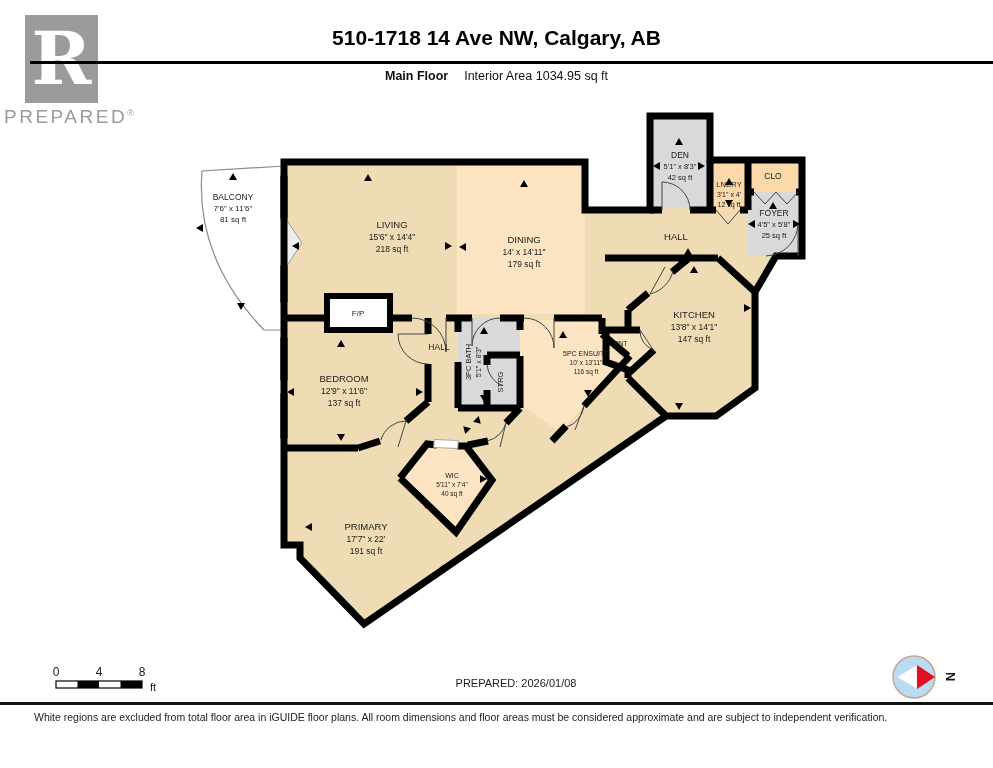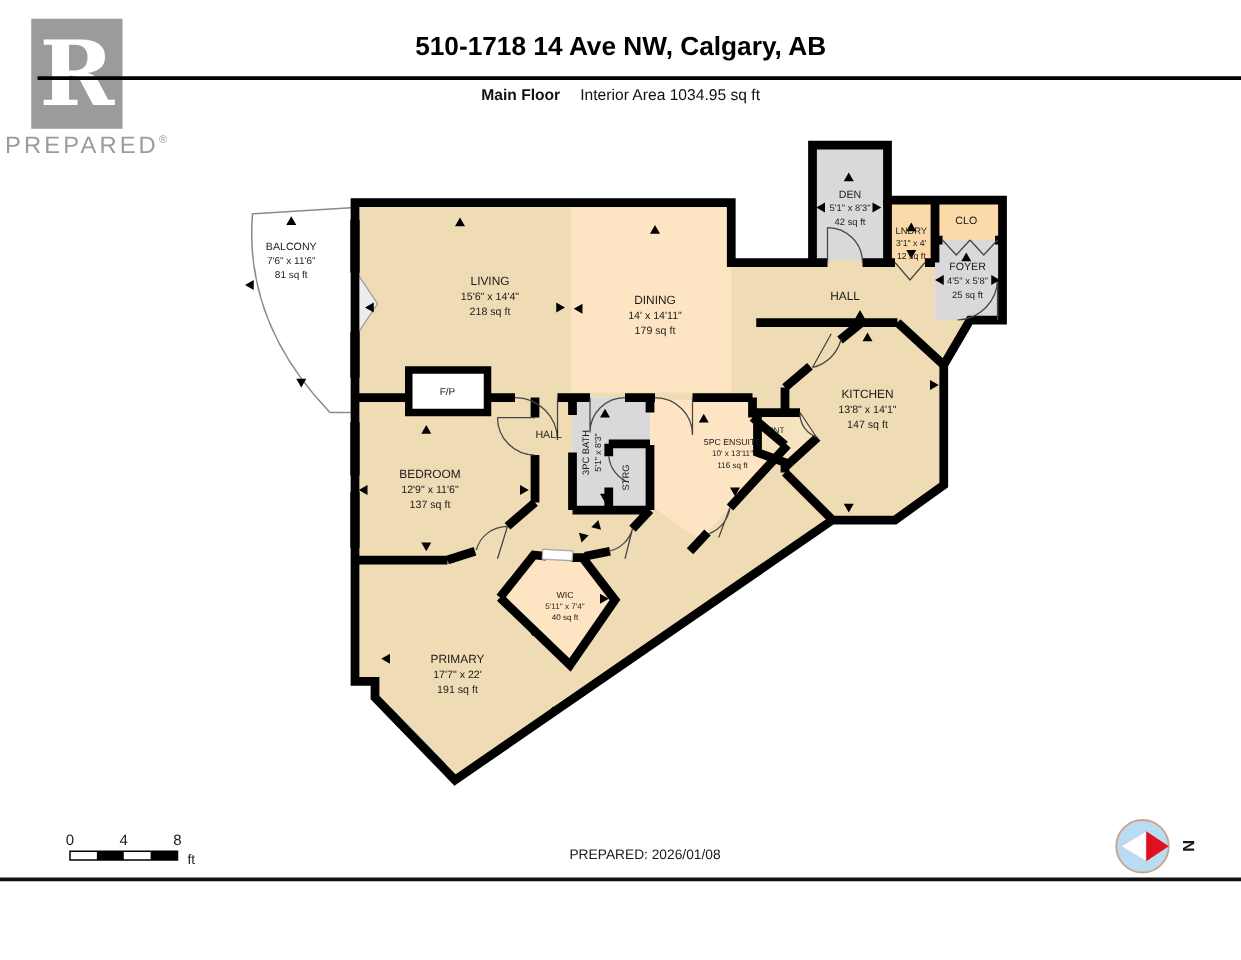--- a/index.html
+++ b/index.html
@@ -233,14 +233,15 @@
 
     <g>
       <circle cx="914" cy="677" r="21" fill="#badcf2" stroke="#c9a78e" stroke-width="1.5"></circle>
       <polygon points="897,677 917,665 917,689" fill="#ffffff" stroke="#cccccc" stroke-width="0.5"></polygon>
       <polygon points="917,665 935,677 917,689" fill="#e01020"></polygon>
       <text x="946" y="672" font-size="13" font-weight="bold" transform="rotate(90 946 672)">N</text>
     </g>
   </svg>
 
   <div class="footer-rule"></div>
+  <div class="footer-text">White regions are excluded from total floor area in iGUIDE floor plans. All room dimensions and floor areas must be considered approximate and are subject to independent verification.</div>
 
 </div>
 
 </body></html>

